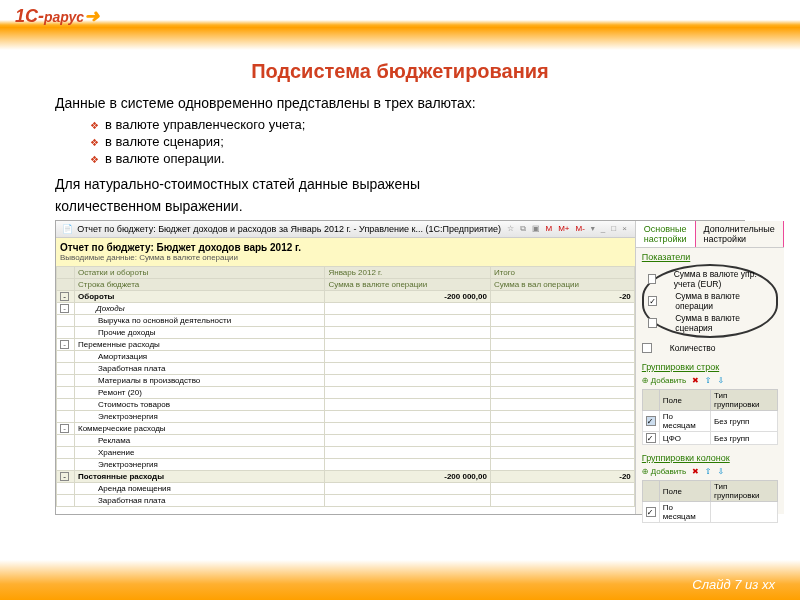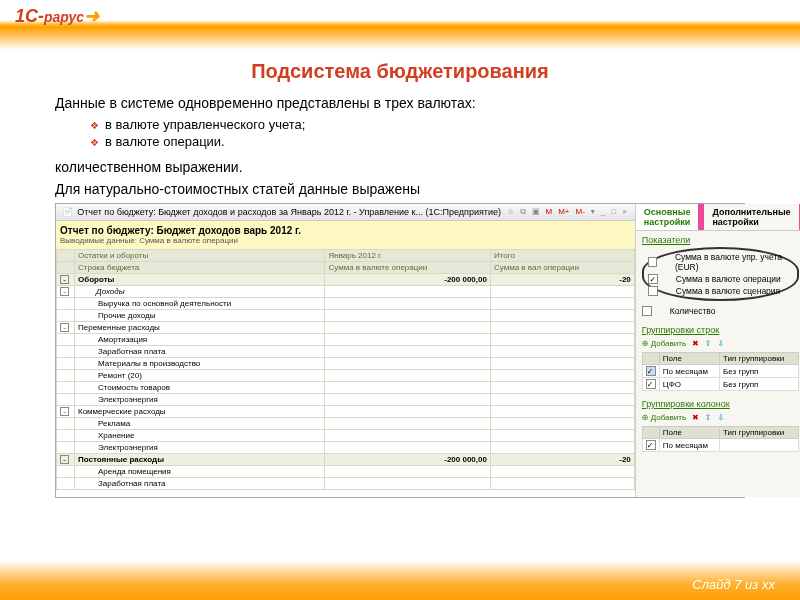--- a/index.html
+++ b/index.html
@@ -21,21 +21,21 @@
 .report-title { font-weight: bold; font-size: 10px; }
 .report-sub { font-size: 8px; color: #555; }
 .grid { font-size: 8px; border-collapse: collapse; width: 100%; }
 .grid th, .grid td { border: 1px solid #d8d8c8; padding: 1px 3px; text-align: left; }
 .grid th { background: #e8e8d8; color: #5a7030; font-weight: normal; }
 .grid .hdr { color: #5a7030; }
 .grid .num { text-align: right; }
 .grid .bold td { font-weight: bold; background: #f0f0e0; }
 .tree-toggle { display: inline-block; width: 9px; height: 9px; border: 1px solid #888; text-align: center; line-height: 7px; font-size: 8px; margin-right: 2px; color: #555; }
 .tabs { display: flex; font-size: 9px; background: #eee; border-bottom: 1px solid #ccc; }
-.tab { padding: 3px 8px; background: #f8f6f0; border-right: 6px solid #ec4899; font-weight: bold; }
+.tab { padding: 3px 8px; background: #f8f6f0; border-right: 1px solid #ec4899; }
 .tab.active { background: #fff; color: #2a7a00; }
 .panel-section { padding: 4px 6px; }
 .panel-label { color: #2a7a00; font-size: 9px; text-decoration: underline; margin-bottom: 2px; }
 .checkbox-row { font-size: 8.5px; padding: 1px 0; display: flex; align-items: center; gap: 18px; }
 .cb { width: 10px; height: 10px; border: 1px solid #888; display: inline-flex; align-items: center; justify-content: center; font-size: 8px; background: #fff; }
 .circled { border: 2px solid #333; border-radius: 50% / 45%; padding: 2px 4px; }
 .small-tbl { width: 100%; font-size: 8px; border-collapse: collapse; margin-top: 2px; }
 .small-tbl th { background: #e0e0d0; padding: 1px 3px; text-align: left; border: 1px solid #ccc; font-weight: normal; }
 .small-tbl td { padding: 1px 3px; border: 1px solid #ddd; background: #fff; }
 .toolbar-mini { font-size: 8px; padding: 2px 0; display: flex; gap: 6px; align-items: center; }
@@ -53,24 +53,25 @@
   <div class="logo">
     <span>1С</span>-<span class="logo-sub">рарус</span><span style="color:#ffa000">➜</span>
   </div>
 </div>
 
 <div class="content">
   <div class="title">Подсистема бюджетирования</div>
   <div class="lead">Данные в системе одновременно представлены в трех валютах:</div>
   <ul class="bullets">
     <li>в валюте управленческого учета;</li>
+    <li>в валюте сценария;</li>
     <li>в валюте операции.</li>
   </ul>
+  <div class="lead">Для натурально-стоимостных статей данные выражены</div>
   <div class="lead">количественном выражении.</div>
-  <div class="lead">Для натурально-стоимостных статей данные выражены</div>
 
   <div class="screenshot">
     <div class="left-pane">
       <div class="win-title">
         <span>📄</span>
         <span style="white-space:nowrap;overflow:hidden;text-overflow:ellipsis;flex:1">Отчет по бюджету: Бюджет доходов и расходов за Январь 2012 г. - Управление к... (1С:Предприятие)</span>
         <div class="top-icons">
           <span>☆</span>
           <span>⧉</span>
           <span>▣</span>

